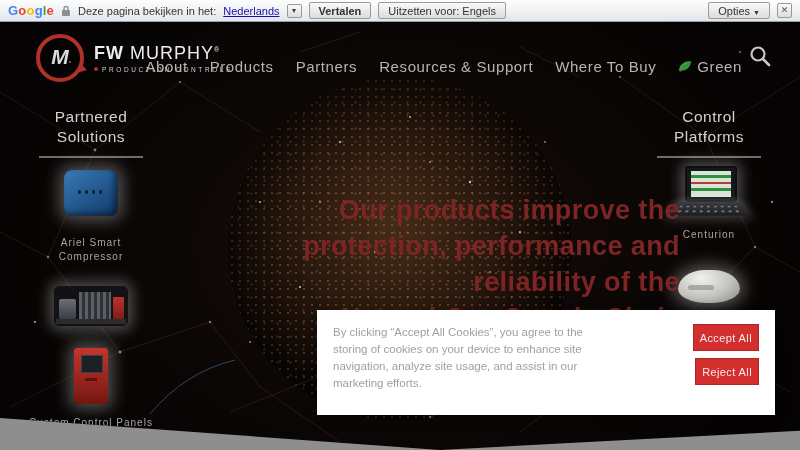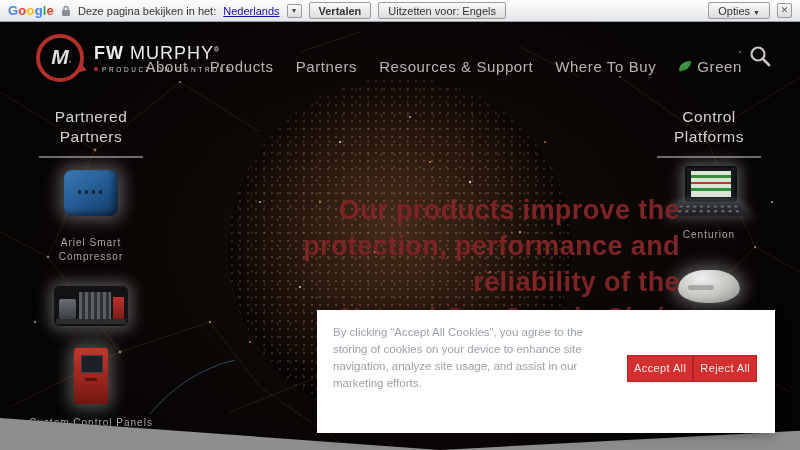--- a/index.html
+++ b/index.html
@@ -107,24 +107,24 @@
       box-shadow:0 0 16px 5px rgba(255,255,255,.32);}
   .img-mlink::after{content:"";position:absolute;left:10px;top:15px;width:26px;height:5px;
       background:rgba(120,120,118,.5);border-radius:3px;}
 
   
   .hero-copy{position:absolute;left:120px;top:170px;width:560px;text-align:right;
       font-size:27px;line-height:36px;color:#7d2424;letter-spacing:.4px;font-weight:700;}
   .hero-copy .em{font-style:italic;}
 
   
-  .cookie{position:absolute;left:317px;top:310px;width:458px;height:123px;background:#fff;
+  .cookie{position:absolute;left:317px;top:310px;width:458px;height:105px;background:#fff;
       box-shadow:0 2px 12px rgba(0,0,0,.35);z-index:20;display:flex;box-sizing:border-box;padding:14px 16px;}
   .cookie .msg{flex:1;font-size:11.5px;line-height:17px;color:#9aa1a8;padding-right:14px;}
-  .cookie .acts{width:132px;display:flex;flex-direction:row;align-items:center;}
+  .cookie .acts{width:132px;display:flex;flex-direction:column;align-items:flex-end;}
   .cbtn{height:27px;margin-bottom:7px;background:#d32f2f;border:1px solid #b02525;color:#fdecec;
       font-size:11px;letter-spacing:.4px;cursor:pointer;font-family:"Liberation Sans",sans-serif;}
   .clink{margin-top:12px;text-align:center;font-size:11px;color:#c43c3c;text-decoration:underline;
       letter-spacing:.3px;cursor:pointer;}
 </style>
 </head>
 <body>
 
 <div class="screen">
 
@@ -231,21 +231,21 @@
           <span>Green</span>
         </span>
       </nav>
       <svg class="search" width="24" height="24" viewBox="0 0 24 24">
         <circle cx="10" cy="10" r="6.5" fill="none" stroke="#c9c6c3" stroke-width="2.2"></circle>
         <line x1="15" y1="15" x2="21" y2="21" stroke="#c9c6c3" stroke-width="2.6" stroke-linecap="round"></line>
       </svg>
     </div>
 
     <div class="col left">
-      <div class="col-title">Partnered Partners</div>
+      <div class="col-title">Partnered Solutions</div>
       <div class="col-rule"></div>
       <div class="pimg img-ariel"></div>
       <div class="item-label" style="margin-top:20px;width:96px;margin-left:auto;margin-right:auto;">Ariel Smart Compressor</div>
       <div class="pimg img-comp">
         <span class="base"></span>
         <span class="motor"></span>
         <span class="pipes"></span>
         <span class="cab"></span>
       </div>
       <div class="pimg img-panel">

